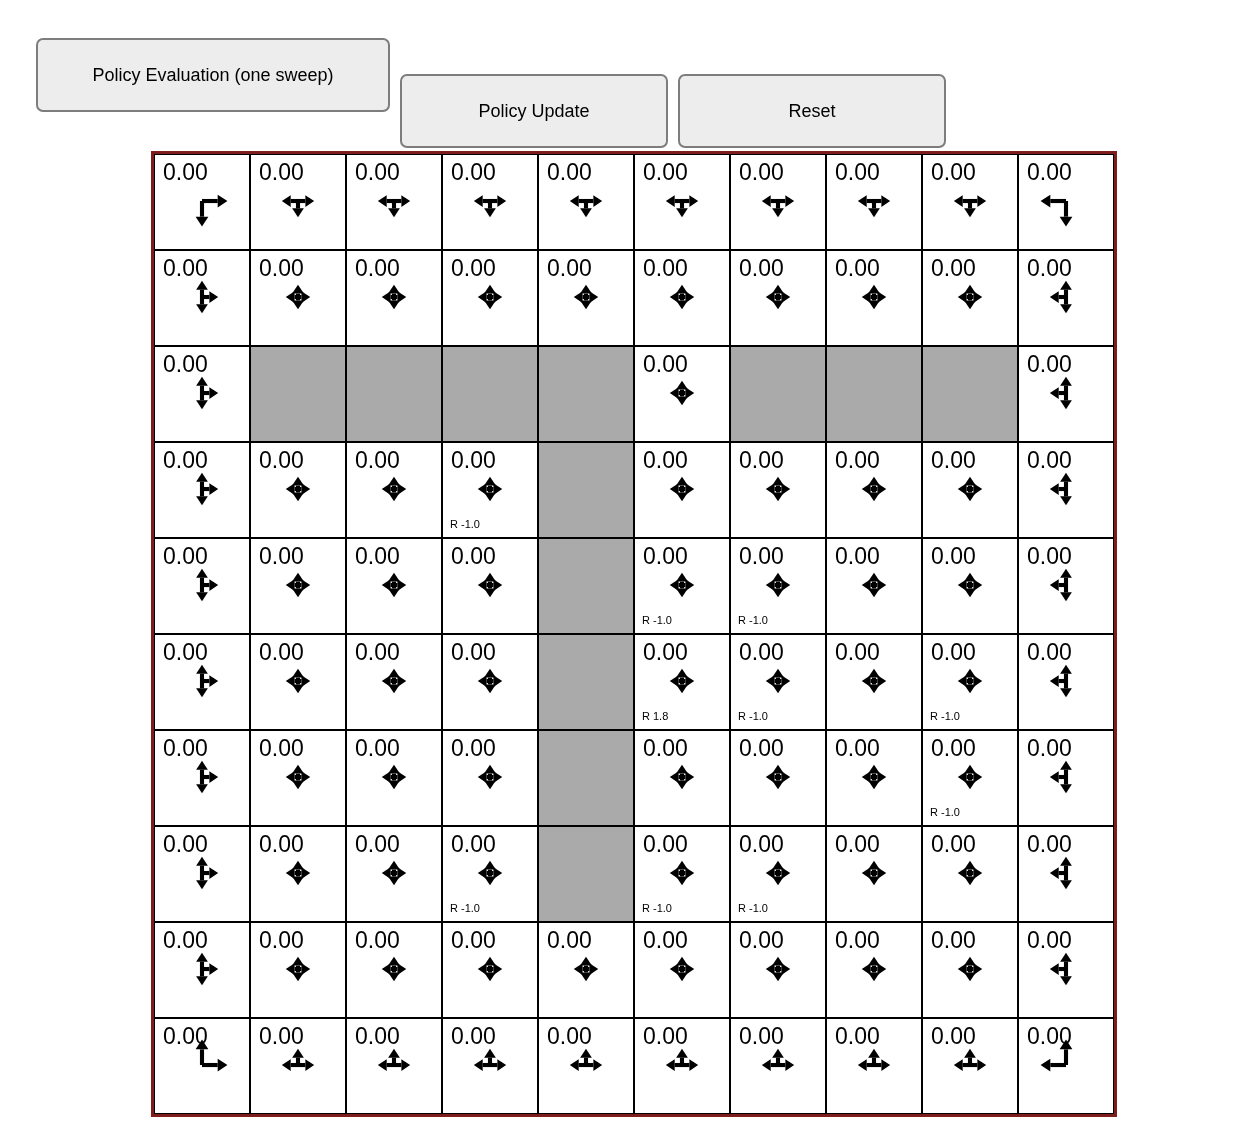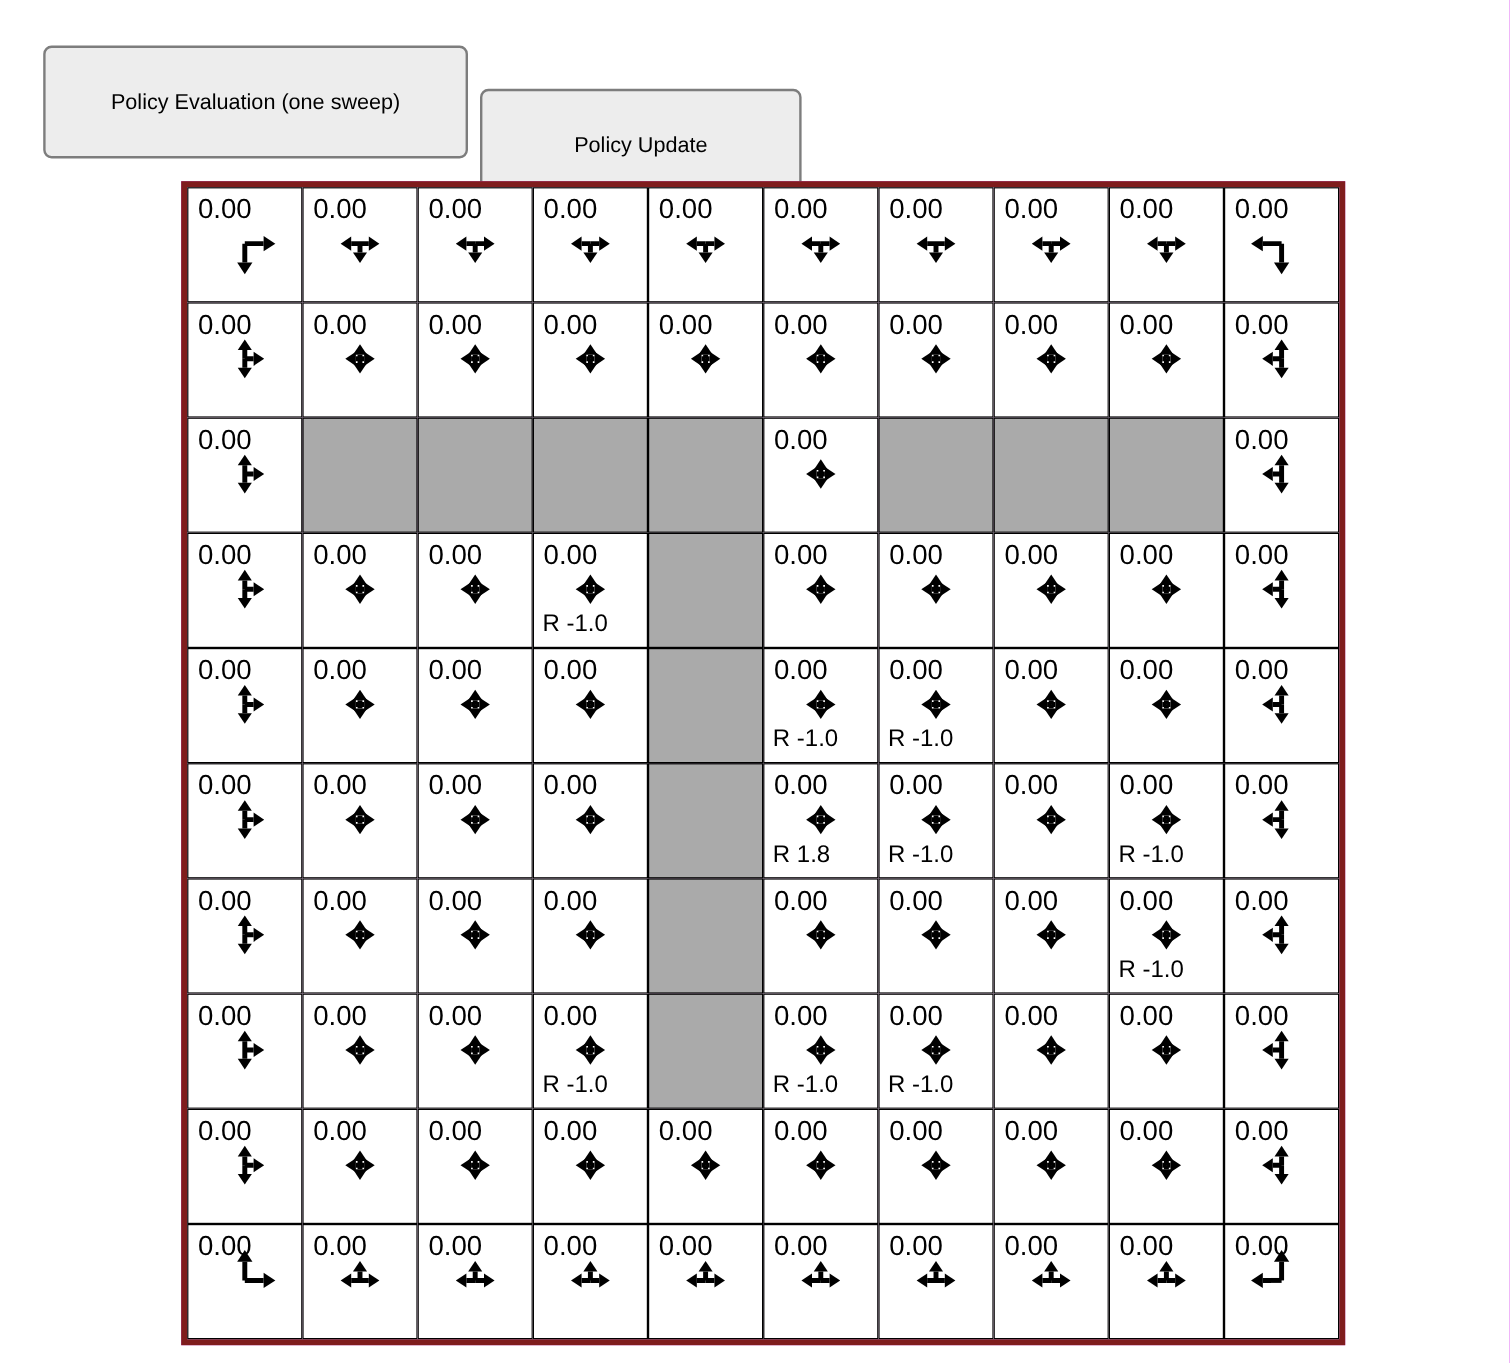--- a/index.html
+++ b/index.html
@@ -2,43 +2,44 @@
 <html><head>
 <meta charset="utf-8">
 <style>
   html,body{margin:0;padding:0;}
   body{
     width:1258px;height:1136px;background:#ffffff;position:relative;
     font-family:"Liberation Sans",sans-serif;color:#000;overflow:hidden;
   }
   .toolbar{position:absolute;left:36px;top:38px;display:flex;gap:10px;}
   .btn{
-    height:94px;background:#ededed;border:2px solid #7d7d7d;border-radius:7px;
+    height:74px;background:#ededed;border:2px solid #7d7d7d;border-radius:7px;
     font-family:"Liberation Sans",sans-serif;font-size:18px;color:#000;
     cursor:pointer;padding:0 10px;box-sizing:border-box;
   }
   .btn-0{width:354px;}
   .btn-1,.btn-2,.btn-3{width:268px;margin-top:36px;}
   .grid{
     position:absolute;left:151px;top:151px;
     display:grid;grid-template-columns:repeat(10,96px);grid-auto-rows:96px;
-    border:5px solid #7f1d1d;background:#d946ef;
+    border:3px solid #7f1d1d;background:#0f172a;
   }
   .cell{position:relative;background:#fff;border:1px solid #000;box-sizing:border-box;}
   .cell.wall{background:#aaaaaa;}
   .value{position:absolute;top:5px;left:8px;font-size:23px;line-height:1.1;white-space:nowrap;}
-  .reward{position:absolute;bottom:7px;left:7px;font-size:20px;white-space:nowrap;}
+  .reward{position:absolute;bottom:7px;left:7px;font-size:11px;white-space:nowrap;}
   .arrows{position:absolute;left:0;top:0;width:100%;height:100%;pointer-events:none;}
 </style>
 </head>
 <body>
 
 <div class="toolbar">
   <button class="btn btn-0">Policy Evaluation (one sweep)</button>
   <button class="btn btn-1">Policy Update</button>
+  <button class="btn btn-3">Reset</button>
 </div>
 
 <div class="grid" id="grid">
     <div class="cell">
       <span class="value">0.00</span>
       <svg class="arrows" viewBox="0 0 96 96" xmlns="http://www.w3.org/2000/svg">
         <line x1="48" y1="47" x2="48" y2="63" stroke="#000000" stroke-width="4.2"></line>
         <polygon points="48,73 41.5,63 54.5,63" fill="#000000"></polygon>
         <line x1="48" y1="47" x2="64" y2="47" stroke="#000000" stroke-width="4.2"></line>
         <polygon points="74,47 64,53.5 64,40.5" fill="#000000"></polygon>

